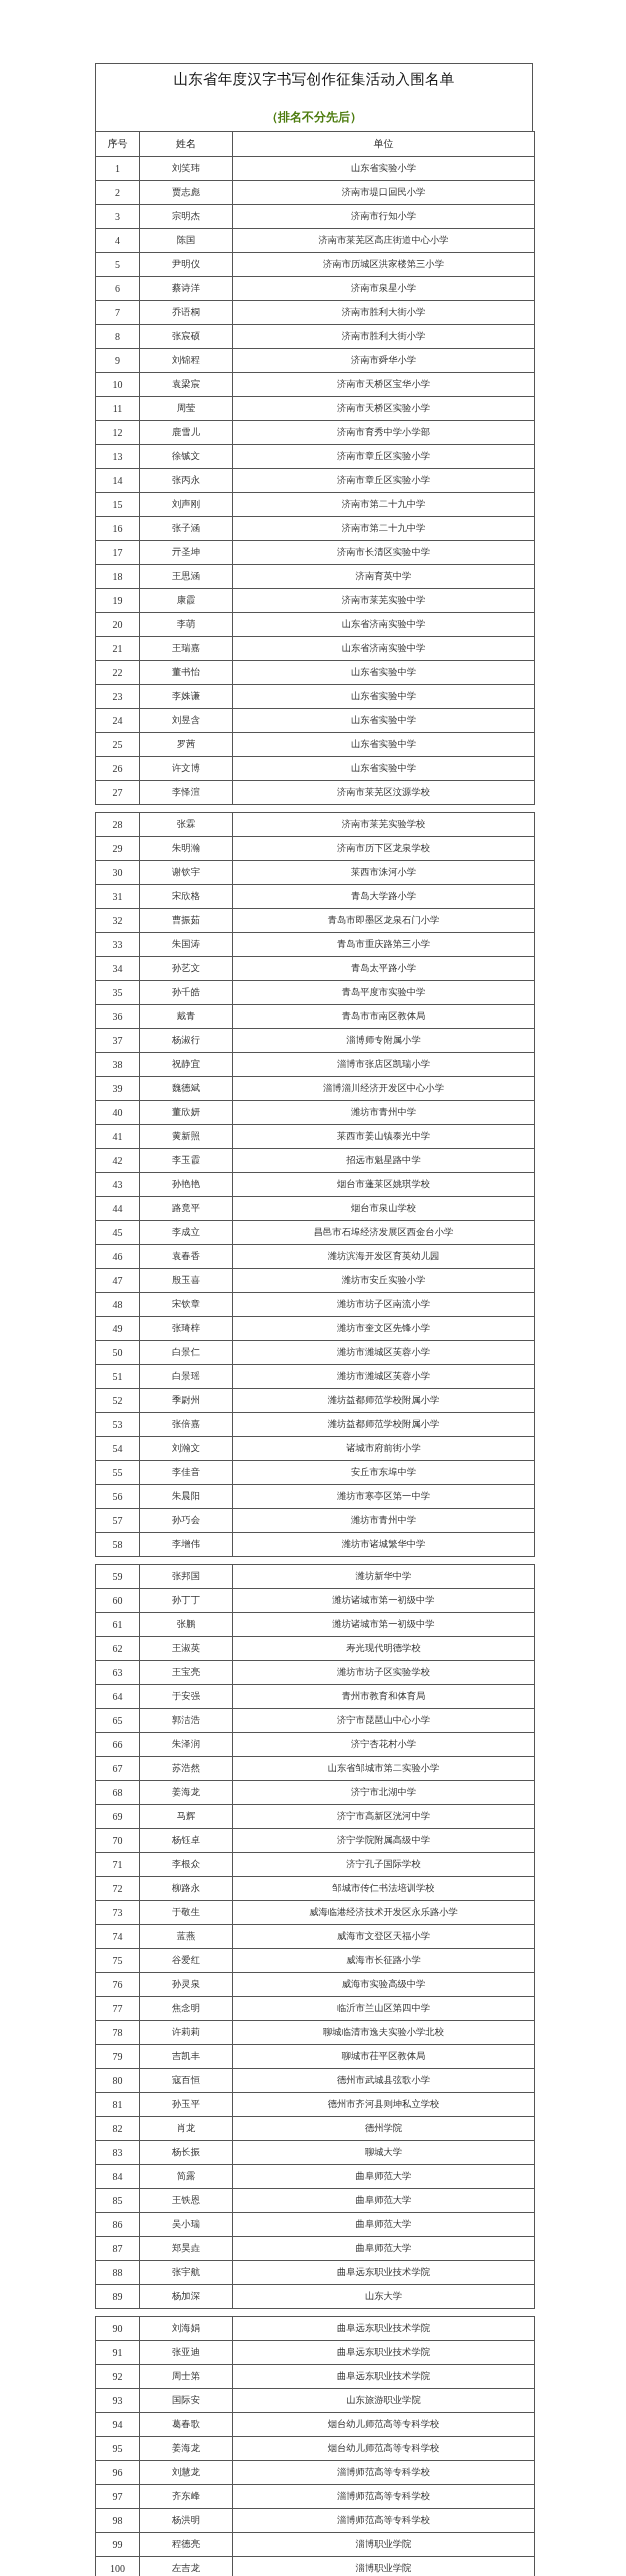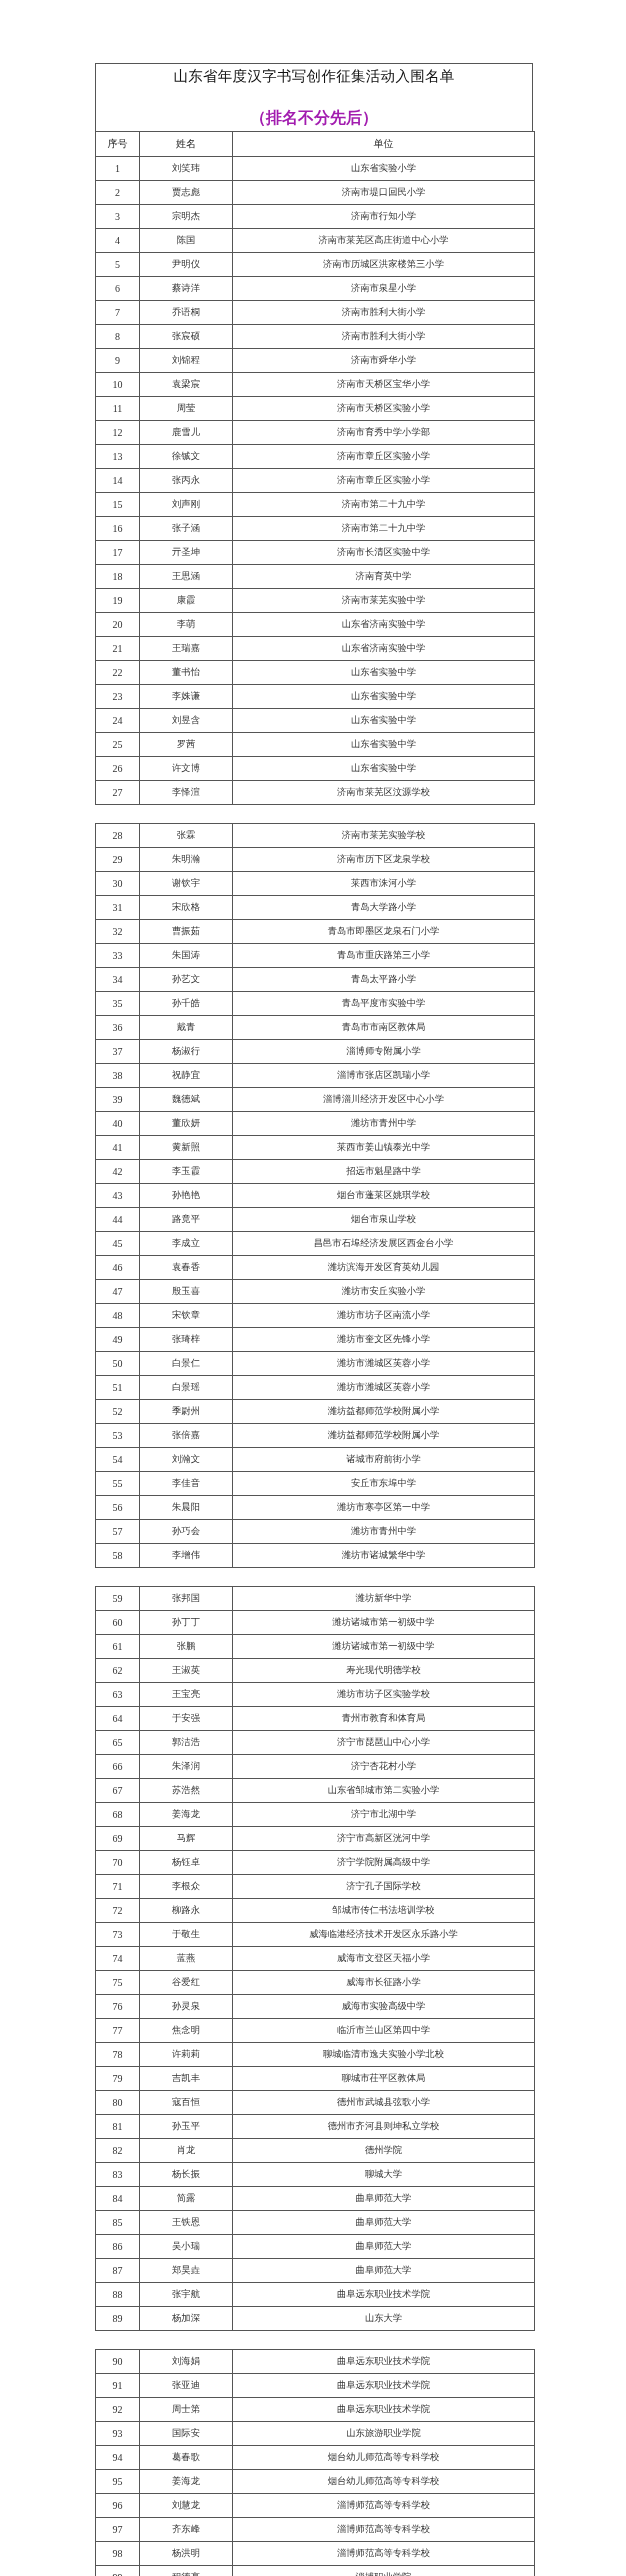--- a/index.html
+++ b/index.html
@@ -2,29 +2,29 @@
 <html style="font-size:9.3px"><head>
 <meta charset="utf-8">
 <style>
   html, body { margin: 0; padding: 0; background: #ffffff; }
   body { width: 627px; height: 2576px; position: relative; overflow: hidden;
          font-family: "DejaVu Serif", "Liberation Serif", serif; color: #222; }
   .doc { position: absolute; left: 95px; top: 63px; width: 438px; }
   .title-box { border: 0.9px solid #555; border-bottom: none; height: 68px; box-sizing: border-box;
                display: flex; flex-direction: column; align-items: center; justify-content: center; }
   .title { font-size: 14.5px; font-weight: normal; color: #111; letter-spacing: 0.3px; line-height: 1.2; }
-  .subtitle { font-size: 16px; font-weight: bold; color: #a21caf; margin-top: 22px; line-height: 1.2; }
+  .subtitle { font-size: 12px; font-weight: bold; color: #4d7c0f; margin-top: 22px; line-height: 1.2; }
   table { border-collapse: collapse; width: 438px; table-layout: fixed; padding-left: 11px; }
   td, th { border: 0.9px solid #555; text-align: center; vertical-align: middle; padding: 0;
            font-weight: normal; font-size: 9.3px; color: #333; white-space: nowrap; overflow: hidden; }
   th { height: 24px; font-family: "DejaVu Sans", "Liberation Sans", sans-serif; font-size: 10px; color: #222; }
   td { height: 23px; }
   td.num { font-family: "Liberation Serif", "DejaVu Serif", serif; font-size: 10px; }
   col.c1 { width: 44px; } col.c2 { width: 93px; } col.c3 { width: 302px; }
-  .section { margin-top: 18px; }
+  .section { margin-top: 7px; }
   .section:first-of-type { margin-top: 0; }
 </style>
 </head>
 <body>
 
 <div class="doc">
   <div class="title-box">
     <div class="title">山东省年度汉字书写创作征集活动入围名单</div>
     <div class="subtitle">（排名不分先后）</div>
   </div>

